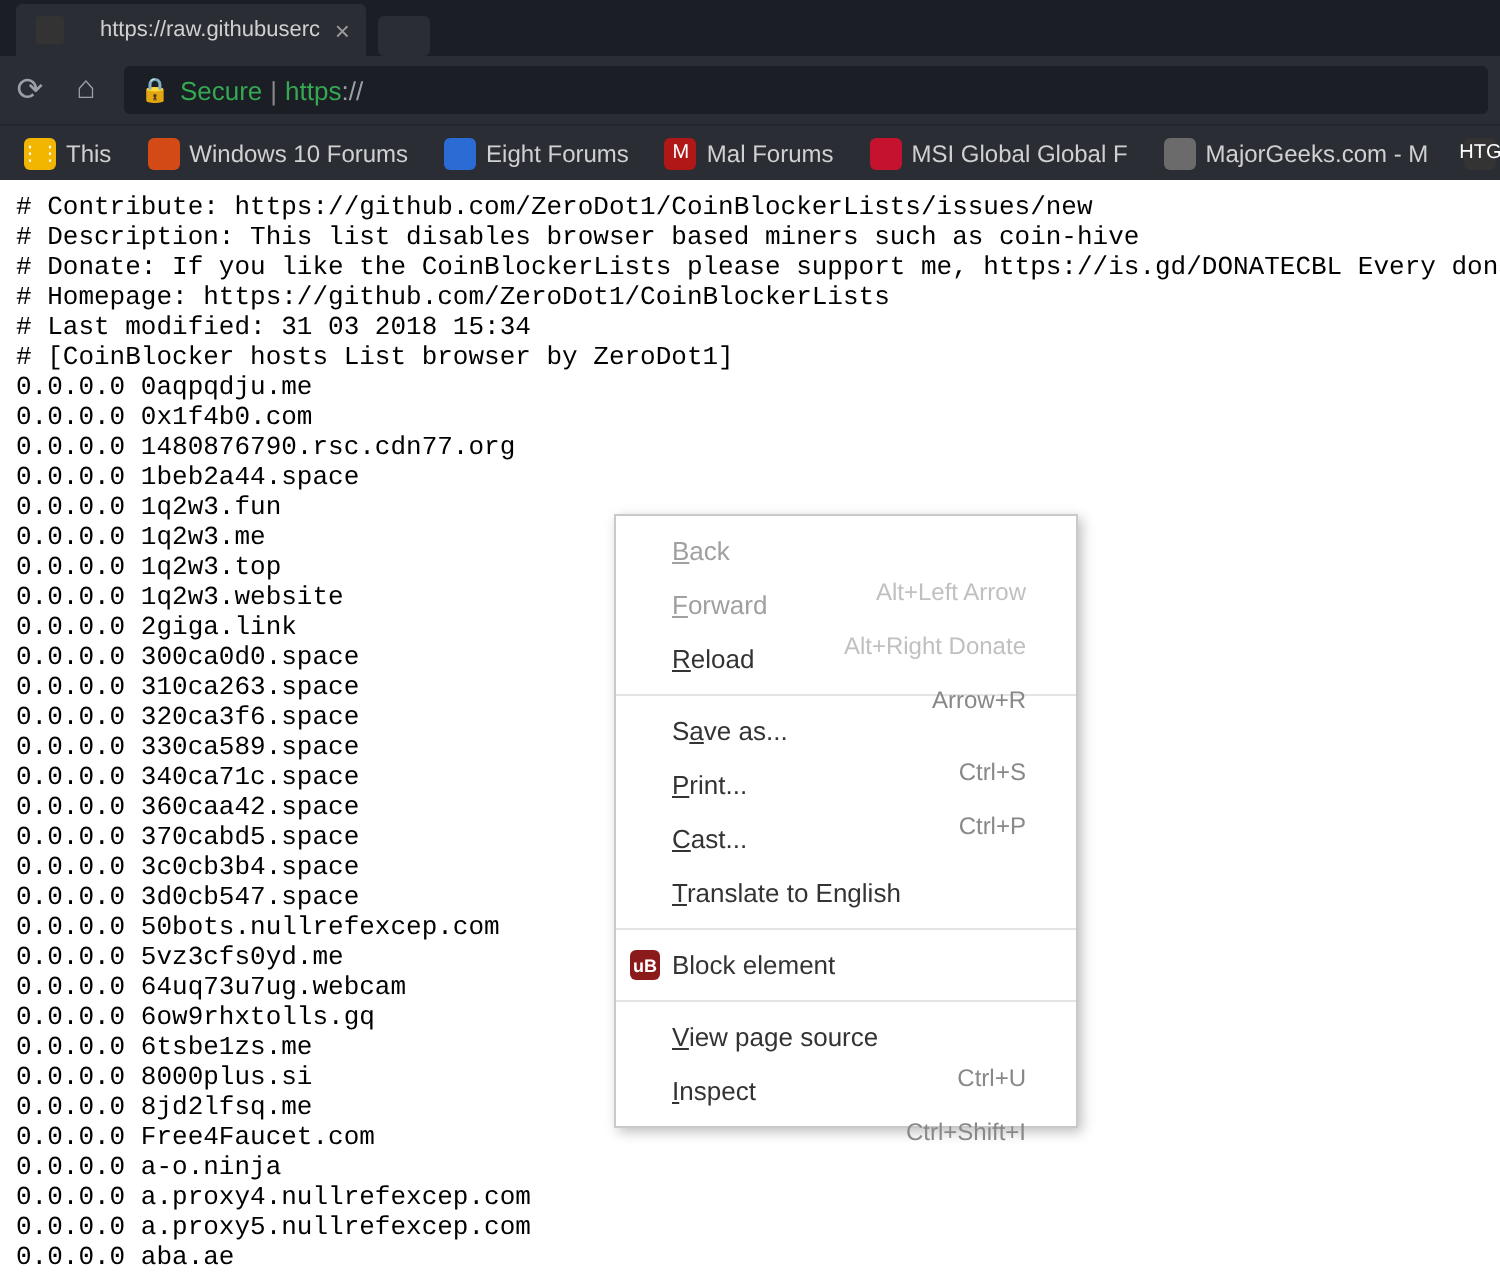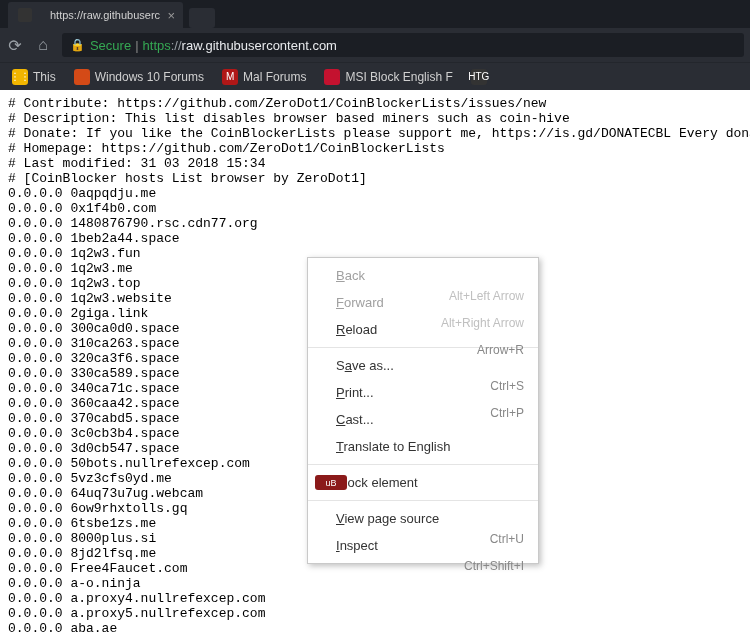--- a/index.html
+++ b/index.html
@@ -27,28 +27,28 @@
     
     .bm-bar { height: 28px; background: #2a2d34; border-top: 1px solid #23262c; display: flex; align-items: center; padding: 0 6px; gap: 6px; overflow: hidden; }
     .bm { display: flex; align-items: center; color: #d0d0d0; font-size: 12px; padding: 2px 6px; border-radius: 3px; white-space: nowrap; }
     .bm .ico { width: 16px; height: 16px; border-radius: 3px; margin-right: 5px; display: inline-flex; align-items: center; justify-content: center; font-size: 10px; color: #fff; flex-shrink: 0; }
 
     
     .content { padding: 6px 8px; font-family: "Consolas","Courier New",monospace; font-size: 13px; line-height: 15px; white-space: pre; color: #000; }
 
     
     .ctx-menu { position: absolute; left: 307px; top: 257px; width: 232px; background: #fff; border: 1px solid #c9c9c9; box-shadow: 2px 2px 6px rgba(0,0,0,0.25); padding: 4px 0; font-size: 13px; color: #333; }
-    .ctx-item { display: flex; align-items: center; height: 27px; padding: 0 14px 0 28px; position: relative; }
+    .ctx-item { display: flex; align-items: center; height: 27px; padding: 0 25px 0 28px; position: relative; }
     .ctx-item.disabled { color: #a0a0a0; }
     .ctx-label { flex: 1; }
     .ctx-label u { text-decoration: underline; }
     .ctx-accel { color: #888; font-size: 12px; margin-top: 41px; }
     .ctx-item.disabled .ctx-accel { color: #c0c0c0; }
     .ctx-sep { height: 1px; background: #e4e4e4; margin: 4px 0; }
-    .ctx-icon { position: absolute; left: 7px; width: 32px; height: 15px; background: #8b1a1a; border-radius: 3px; display: flex; align-items: center; justify-content: center; color: #fff; font-size: 9px; font-weight: normal; }
+    .ctx-icon { position: absolute; left: 7px; width: 15px; height: 15px; background: #8b1a1a; border-radius: 3px; display: flex; align-items: center; justify-content: center; color: #fff; font-size: 9px; font-weight: bold; }
   </style>
 </head>
 <body>
 
 <div class="tab-bar">
   <div class="tab">
     <span class="favicon"></span>
     <span class="title">https://raw.githubuserc</span>
     <span class="close-x">×</span>
   </div>
@@ -57,40 +57,47 @@
 
 <div class="addr-row">
   <span class="nav-icon">⟳</span>
   <span class="nav-icon">⌂</span>
   <div class="addr-box">
     <span class="lock-icon">🔒</span>
     <span class="secure-label">Secure</span>
     <span class="url-sep">|</span>
     <span class="url-scheme">https</span>
     <span class="url-path">://</span>
-    <span class="url-host">raw.githubusercontent.com</span>
   </div>
 </div>
 
 <div class="bm-bar" id="bm-bar">
     <div class="bm">
       <span class="ico" style="background: rgb(242, 182, 0);">⋮⋮</span>
       <span>This</span>
     </div>
     <div class="bm">
       <span class="ico" style="background: rgb(212, 74, 23);"></span>
       <span>Windows 10 Forums</span>
     </div>
     <div class="bm">
+      <span class="ico" style="background: rgb(42, 107, 212);"></span>
+      <span>Eight Forums</span>
+    </div>
+    <div class="bm">
       <span class="ico" style="background: rgb(176, 23, 23);">M</span>
       <span>Mal Forums</span>
     </div>
     <div class="bm">
       <span class="ico" style="background: rgb(196, 18, 47);"></span>
-      <span>MSI Block English F</span>
+      <span>MSI Global Global F</span>
+    </div>
+    <div class="bm">
+      <span class="ico" style="background: rgb(107, 107, 107);"></span>
+      <span>MajorGeeks.com - M</span>
     </div>
     <div class="bm">
       <span class="ico" style="background: rgb(51, 51, 51);">HTG</span>
     </div>
   </div>
 
 <div class="content" id="content"># Contribute: https://github.com/ZeroDot1/CoinBlockerLists/issues/new
 # Description: This list disables browser based miners such as coin-hive
 # Donate: If you like the CoinBlockerLists please support me, https://is.gd/DONATECBL Every donation helps me
 # Homepage: https://github.com/ZeroDot1/CoinBlockerLists
@@ -128,21 +135,21 @@
 0.0.0.0 aba.ae
 0.0.0.0 abc.pema.cl</div>
 
 <div class="ctx-menu" id="ctx-menu">
     <div class="ctx-item disabled">
       <span class="ctx-label"><u>B</u>ack</span>
       <span class="ctx-accel">Alt+Left Arrow</span>
     </div>
     <div class="ctx-item disabled">
       <span class="ctx-label"><u>F</u>orward</span>
-      <span class="ctx-accel">Alt+Right Arrow</span>
+      <span class="ctx-accel">Alt+Right Donate</span>
     </div>
     <div class="ctx-item">
       <span class="ctx-label"><u>R</u>eload</span>
       <span class="ctx-accel">Arrow+R</span>
     </div>
     <div class="ctx-sep"></div>
     <div class="ctx-item">
       <span class="ctx-label">S<u>a</u>ve as...</span>
       <span class="ctx-accel">Ctrl+S</span>
     </div>

